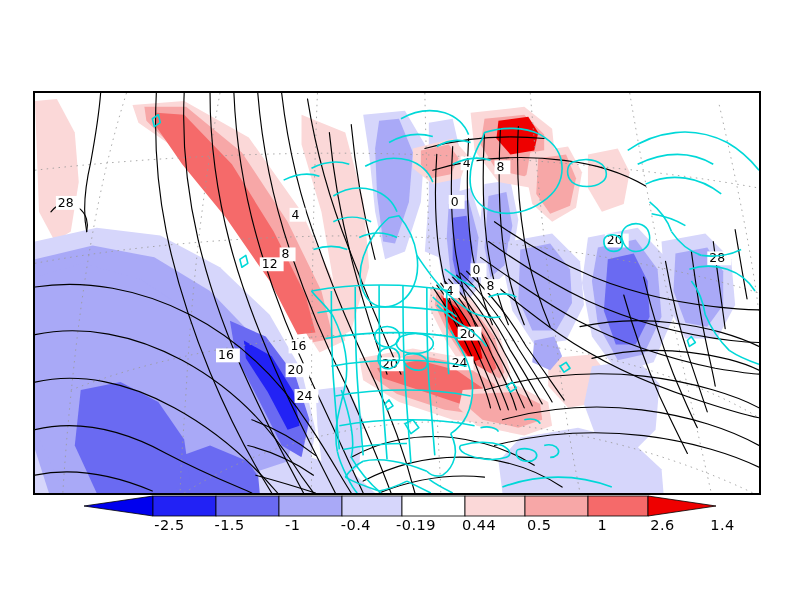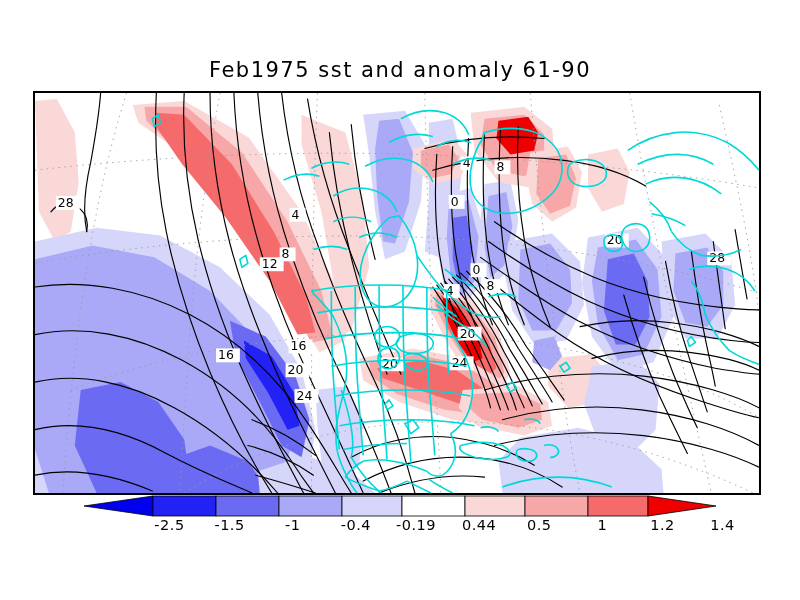--- a/index.html
+++ b/index.html
@@ -32,21 +32,20 @@
     position:absolute;top:0;transform:translateX(-50%);
     font-family:"DejaVu Sans",sans-serif;font-size:14.5px;color:#000;
     letter-spacing:.5px;white-space:nowrap;
   }
 </style>
 </head>
 <body>
 
 <div id="root">
 
-  <div class="title">Feb1975 sst and anomaly 61-90</div>
 
   <div class="map-frame">
     <svg class="map-svg" viewBox="0 0 728 404" preserveAspectRatio="none">
       <defs>
         <clipPath id="frameclip">
             <rect x="0" y="0" width="728" height="404"></rect>
           </clipPath>
 
         <clipPath id="limbclip">
           <path d="M0,0 H728 V404 H0 Z
@@ -475,18 +474,18 @@
 
     <div class="cbar-labels">
       <span style="left:11.0%">-2.5</span>
       <span style="left:20.5%">-1.5</span>
       <span style="left:30.5%">-1</span>
       <span style="left:40.5%">-0.4</span>
       <span style="left:50.0%">-0.19</span>
       <span style="left:60.0%">0.44</span>
       <span style="left:69.5%">0.5</span>
       <span style="left:79.5%">1</span>
-      <span style="left:89.0%">1.2</span>
+      <span style="left:89.0%">2.6</span>
       <span style="left:98.5%">1.4</span>
     </div>
   </div>
 
 </div>
 
 </body></html>

